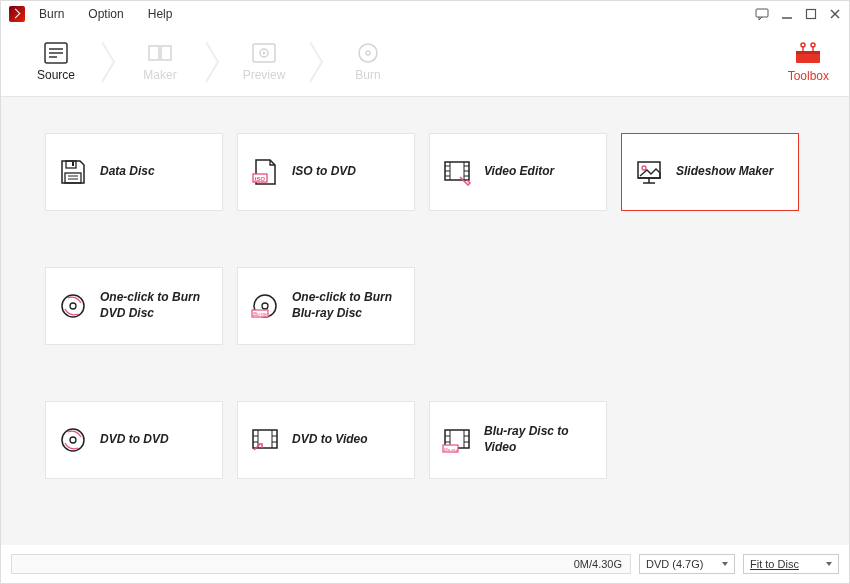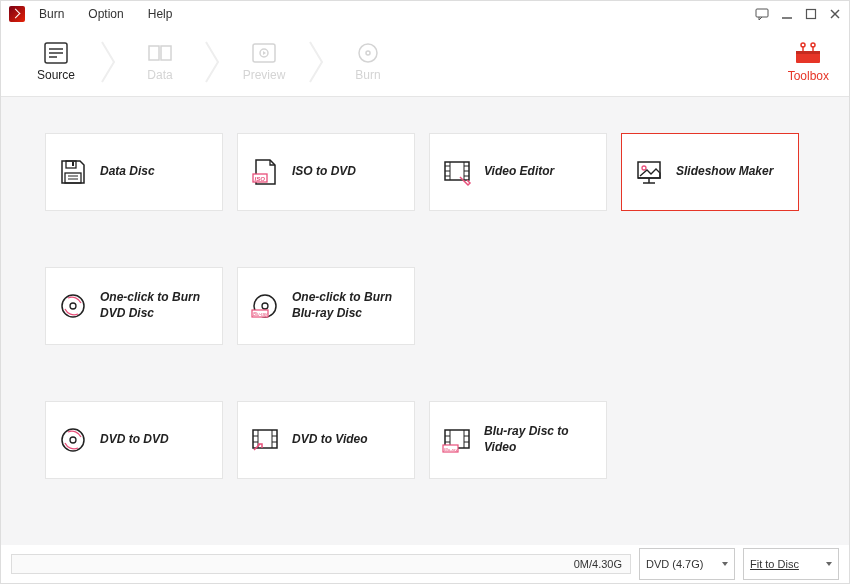--- a/index.html
+++ b/index.html
@@ -132,21 +132,21 @@
     border: 1px solid #ddd;
     background: #fafafa;
     display: flex;
     align-items: center;
     justify-content: flex-end;
     padding: 0 8px;
     color: #333;
     font-size: 11px;
   }
   .dropdown {
-    height: 32px;
+    height: 20px;
     border: 1px solid #ccc;
     background: #fff;
     display: flex;
     align-items: center;
     justify-content: space-between;
     padding: 0 6px;
     font-size: 11px;
     cursor: pointer;
     gap: 8px;
   }
@@ -210,21 +210,21 @@
       <svg width="16" height="44" viewBox="0 0 16 44">
         <path d="M2 2 L14 22 L2 42" fill="none" stroke="#eee" stroke-width="2"></path>
       </svg>
     </div>
 
   <div class="wf-step">
     <svg class="wf-icon" viewBox="0 0 26 22">
         <rect x="2" y="4" width="10" height="14" fill="none" stroke="#d4d4d4" stroke-width="1.5"></rect>
         <rect x="14" y="4" width="10" height="14" fill="none" stroke="#d4d4d4" stroke-width="1.5"></rect>
       </svg>
-    <span>Data</span>
+    <span>Maker</span>
   </div>
   <div class="wf-chevron">
       <svg width="16" height="44" viewBox="0 0 16 44">
         <path d="M2 2 L14 22 L2 42" fill="none" stroke="#eee" stroke-width="2"></path>
       </svg>
     </div>
 
   <div class="wf-step">
     <svg class="wf-icon" viewBox="0 0 26 22">
         <rect x="2" y="2" width="22" height="18" rx="2" fill="none" stroke="#d4d4d4" stroke-width="1.5"></rect>

